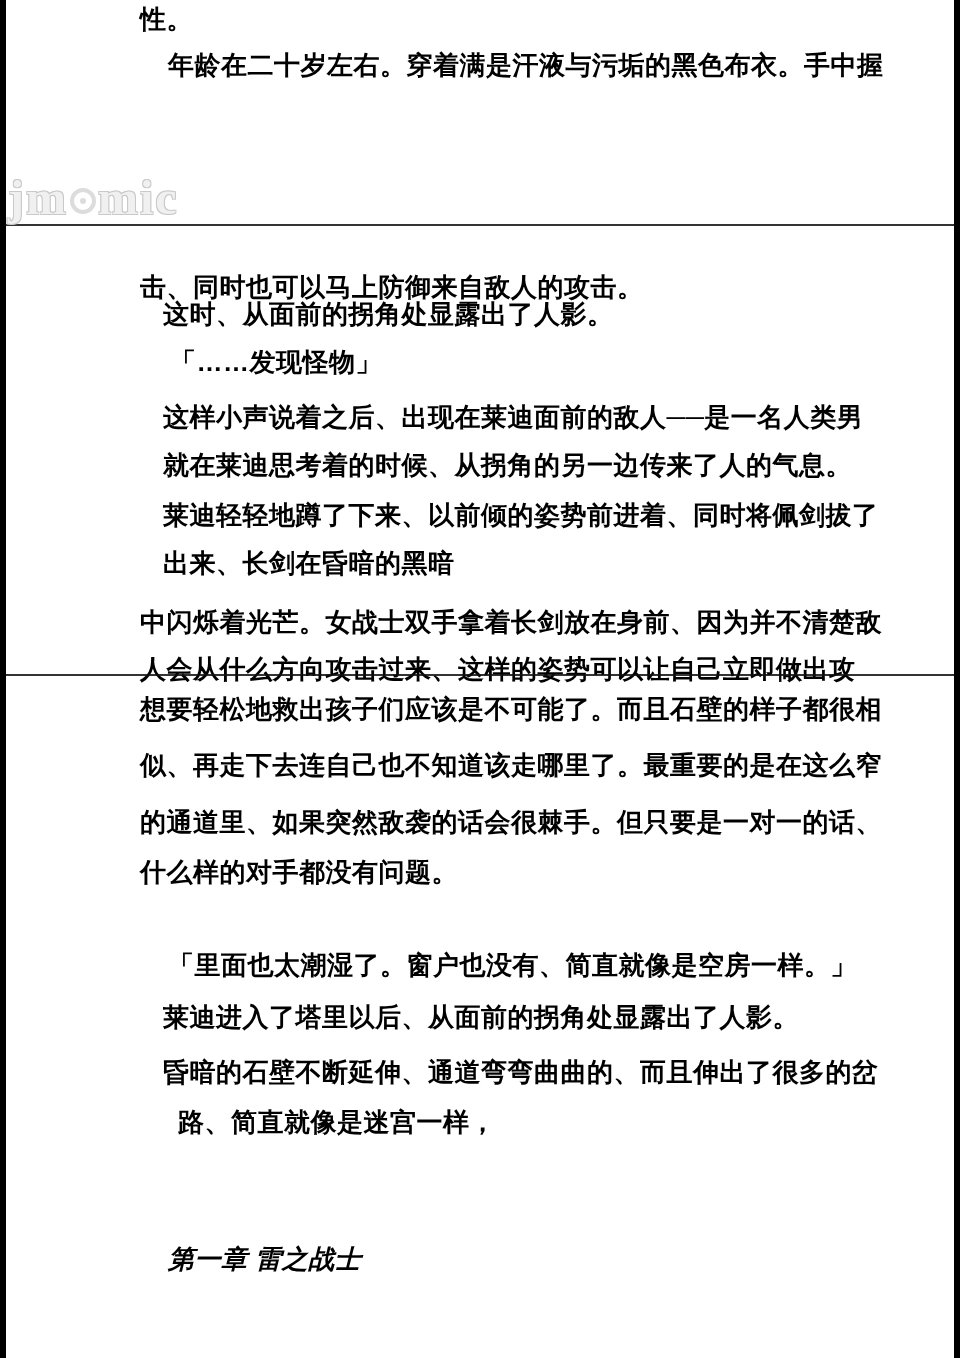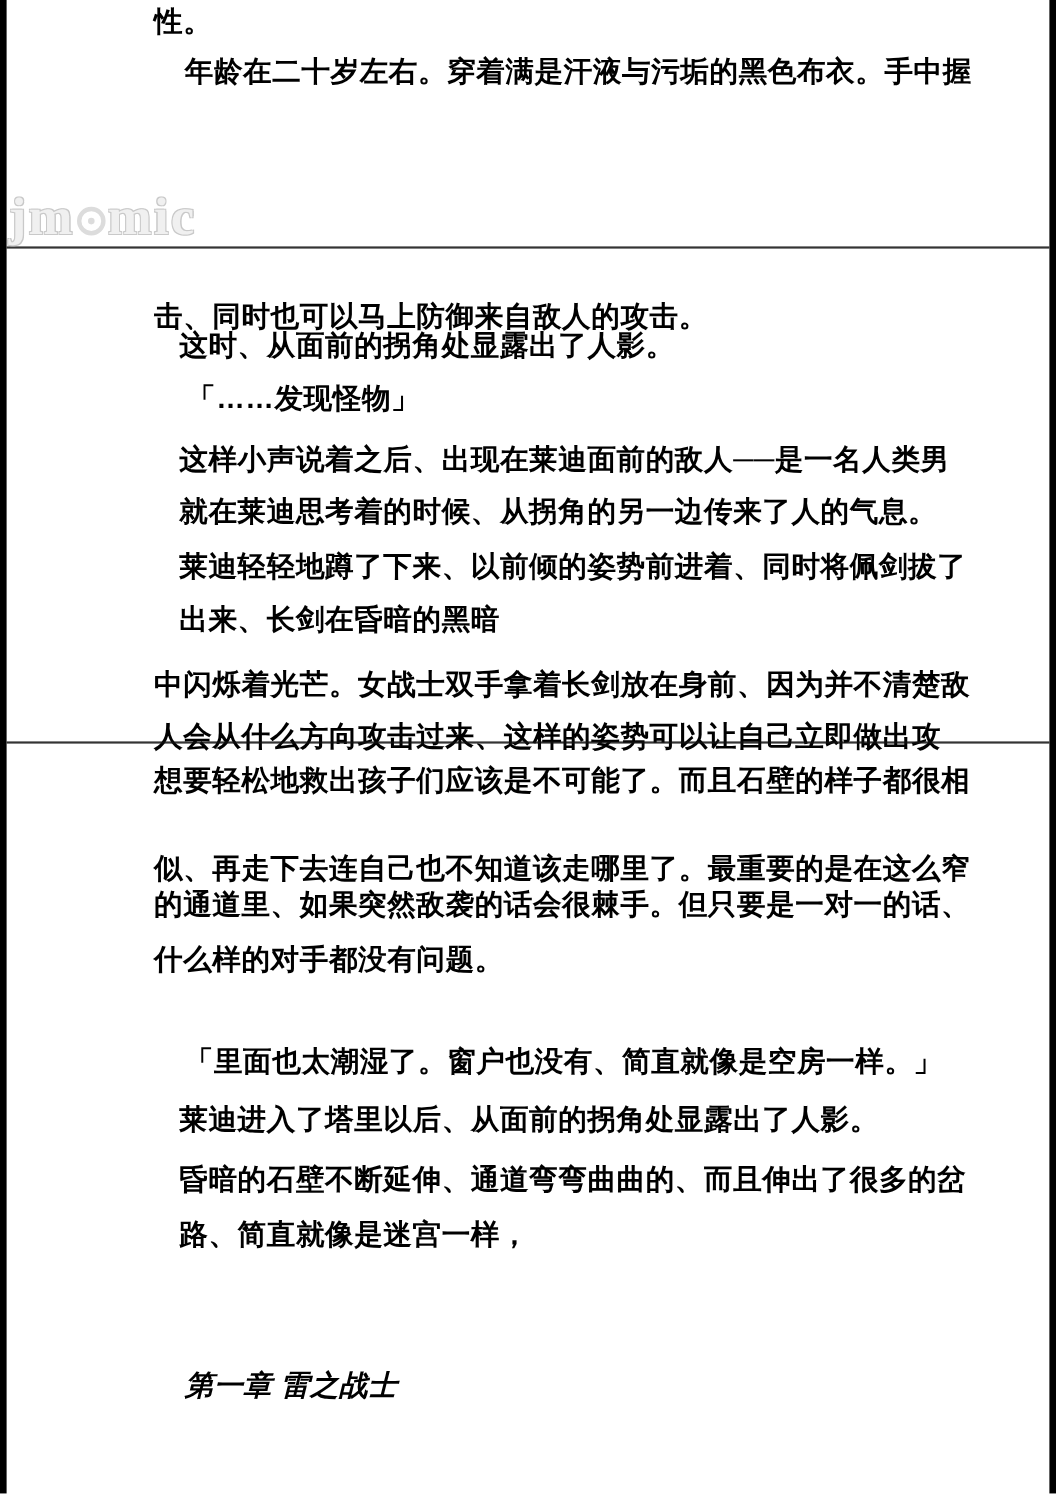--- a/index.html
+++ b/index.html
@@ -106,27 +106,27 @@
     <div class="line" style="left:140px; top:250px;margin-top:20px;">击、同时也可以马上防御来自敌人的攻击。</div>
     <div class="line" style="left:163px; top:297px;">这时、从面前的拐角处显露出了人影。</div>
     <div class="line" style="left:170px; top:345px;">「……发现怪物」</div>
     <div class="line" style="left:163px; top:400px;">这样小声说着之后、出现在莱迪面前的敌人──是一名人类男</div>
     <div class="line" style="left:163px; top:448px;">就在莱迪思考着的时候、从拐角的另一边传来了人的气息。</div>
     <div class="line" style="left:163px; top:498px;">莱迪轻轻地蹲了下来、以前倾的姿势前进着、同时将佩剑拔了</div>
     <div class="line" style="left:163px; top:546px;">出来、长剑在昏暗的黑暗</div>
     <div class="line" style="left:140px; top:605px;text-align:center;">中闪烁着光芒。女战士双手拿着长剑放在身前、因为并不清楚敌</div>
     <div class="line" style="left:140px; top:652px;">人会从什么方向攻击过来、这样的姿势可以让自己立即做出攻</div>
     <div class="line" style="left:140px; top:692px;">想要轻松地救出孩子们应该是不可能了。而且石壁的样子都很相</div>
-    <div class="line" style="left:140px; top:748px;margin-top:24px;">似、再走下去连自己也不知道该走哪里了。最重要的是在这么窄</div>
+    <div class="line" style="left:140px; top:748px;">似、再走下去连自己也不知道该走哪里了。最重要的是在这么窄</div>
     <div class="line" style="left:140px; top:805px;">的通道里、如果突然敌袭的话会很棘手。但只要是一对一的话、</div>
     <div class="line" style="left:140px; top:855px;">什么样的对手都没有问题。</div>
     <div class="line" style="left:168px; top:948px;">「里面也太潮湿了。窗户也没有、简直就像是空房一样。」</div>
     <div class="line" style="left:163px; top:1000px;">莱迪进入了塔里以后、从面前的拐角处显露出了人影。</div>
     <div class="line" style="left:163px; top:1055px;">昏暗的石壁不断延伸、通道弯弯曲曲的、而且伸出了很多的岔</div>
-    <div class="line" style="left:163px; top:1105px;text-align:center;">路、简直就像是迷宫一样，</div>
+    <div class="line" style="left:178px; top:1105px;text-align:center;">路、简直就像是迷宫一样，</div>
     <div class="line" style="left:168px; top:1242px;font-style:italic;">第一章 雷之战士</div>
   </div>
 
   <div class="seam" style="top:224px;"></div>
   <div class="seam" style="top:674px;"></div>
 
   <div class="watermark">
     <span>jm</span>
     <span class="wm-dot"></span>
     <span>mic</span>

